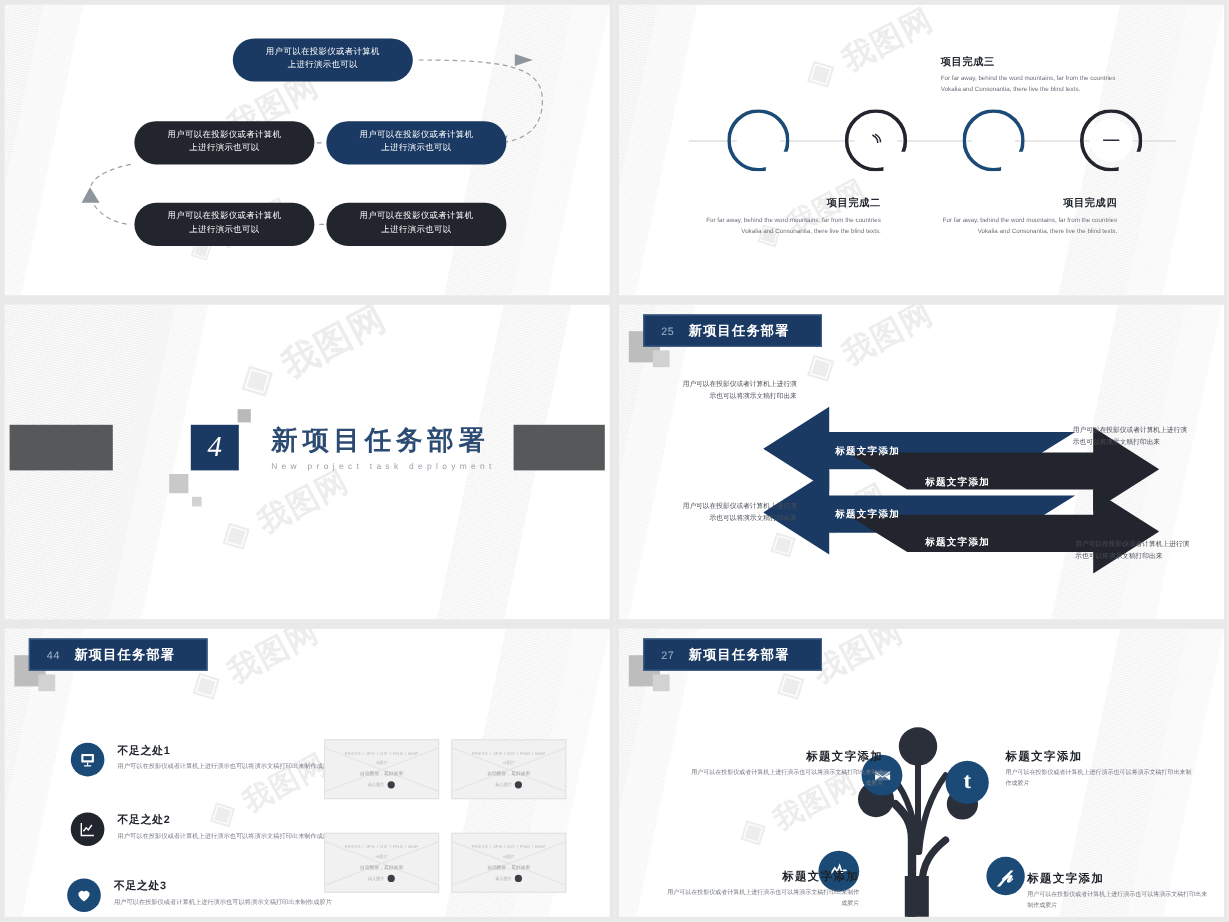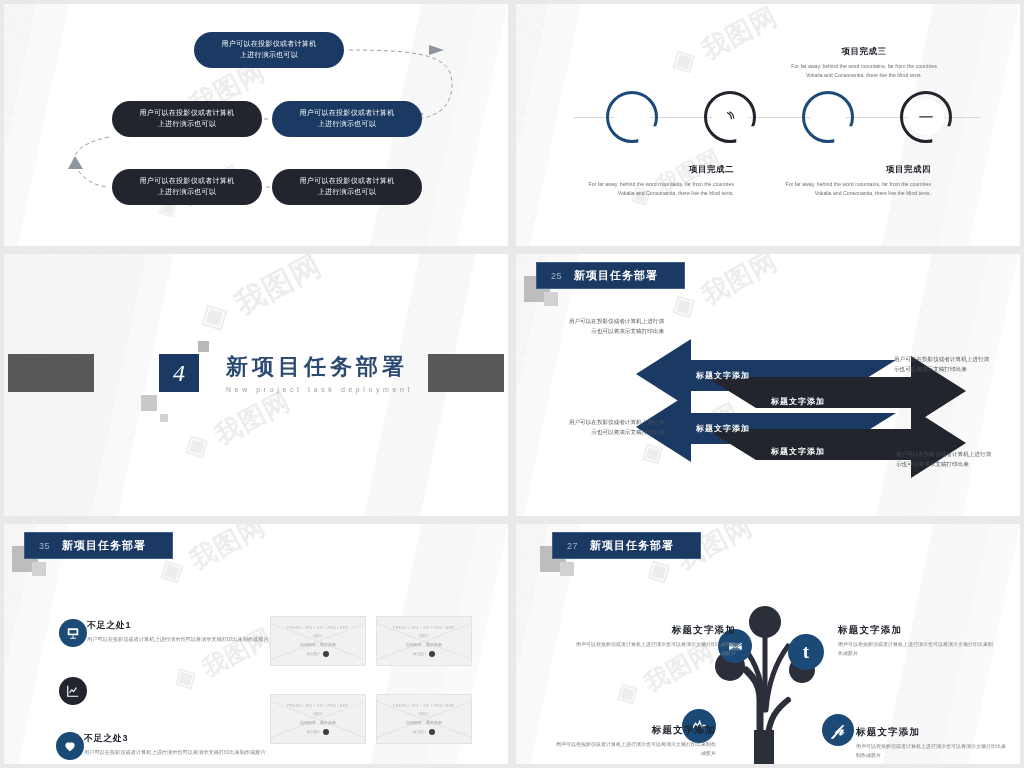--- a/index.html
+++ b/index.html
@@ -95,21 +95,21 @@
   .sec-title { position:absolute; left:222px; top:98px; z-index:5; }
   .sec-title h1 { font-size:22px; color:#2c4b72; letter-spacing:4px; font-weight:700; }
   .sec-title p { font-size:7px; color:#9aa0a8; letter-spacing:3.6px; margin-top:4px; }
 
   
   .arrow-wrap { position:absolute; left:120px; top:75px; width:380px; height:150px; z-index:4;}
   .arrow-lbl { position:absolute; color:#fff; font-size:8px; font-weight:700; letter-spacing:1px; z-index:6;}
   .side-txt { position:absolute; width:96px; font-size:5.6px; line-height:1.85; color:#4a4f57; z-index:5;}
 
   
-  .li-row { position:absolute; display:flex; align-items:flex-start; z-index:5;}
+  .li-row { position:absolute; display:flex; gap:11px; align-items:flex-start; z-index:5;}
   .li-ico { width:28px; height:28px; border-radius:50%; flex:0 0 28px;
             display:flex; align-items:center; justify-content:center; color:#fff; }
   .li-ico.blue { background:#1b4a77; }
   .li-ico.dark { background:#22252e; }
   .li-txt h4 { font-size:9px; color:#20242c; letter-spacing:.6px; margin-bottom:3px;}
   .li-txt p  { font-size:5.2px; color:#777c85; line-height:1.75; width:182px;}
   .ph {
     position:absolute; background:#f1f1f1; border:1px solid #e3e3e3;
     display:flex; flex-direction:column; align-items:center; justify-content:center;
     gap:4px; z-index:5; overflow:hidden;
@@ -199,21 +199,21 @@
       <div class="band b1"></div>
         <div class="band b2"></div>
       <div class="band b3"></div>
         <div class="band b4"></div>
     </div>
     <div class="wm" style="left:150px;top:20px;font-size:26px;">◈ 我图网</div>
     <div class="wm" style="left:110px;top:160px;font-size:22px;">◈ 我图网</div>
 
     <div class="tl-line"></div>
 
-    <div class="tl-txt" style="left:268px;top:40px;text-align:center;">
+    <div class="tl-txt" style="left:268px;top:40px;">
       <h4>项目完成三</h4>
       <div>For far away, behind the word mountains, far from the countries Vokalia and Consonantia, there live the blind texts.</div>
     </div>
     <div class="tl-txt ta-r" style="left:58px;top:158px;text-align:right;">
       <h4>项目完成二</h4>
       <div>For far away, behind the word mountains, far from the countries Vokalia and Consonantia, there live the blind texts.</div>
     </div>
     <div class="tl-txt ta-r" style="left:255px;top:158px;text-align:right;">
       <h4>项目完成四</h4>
       <div>For far away, behind the word mountains, far from the countries Vokalia and Consonantia, there live the blind texts.</div>
@@ -324,21 +324,21 @@
       <div class="band b3"></div>
         <div class="band b4"></div>
     </div>
     <div class="wm" style="left:150px;top:10px;font-size:26px;">◈ 我图网</div>
     <div class="wm" style="left:165px;top:120px;font-size:24px;">◈ 我图网</div>
 
     <div class="hdr" style="left:20px;top:8px;">
       <div class="sq1"></div>
         <div class="sq2"></div>
       <div class="bar">
-        <span class="num">35</span>
+        <span class="num">44</span>
         <span class="ttl">新项目任务部署</span>
       </div>
     </div>
 
     <div class="li-row" style="left:55px;top:95px;">
       <div class="li-ico blue">
         <svg width="14" height="14" viewBox="0 0 24 24" fill="#fff">
             <rect x="3" y="4" width="18" height="12" rx="1"></rect>
             <path d="M12 16v5M7 21h10" stroke="#fff" stroke-width="1.6" fill="none"></path>
             <rect x="6" y="7" width="12" height="6" fill="#1b4a77"></rect>
@@ -348,20 +348,24 @@
         <h4>不足之处1</h4>
         <p>用户可以在投影仪或者计算机上进行演示也可以将演示文稿打印出来制作成胶片</p>
       </div>
     </div>
     <div class="li-row" style="left:55px;top:153px;">
       <div class="li-ico dark">
         <svg width="14" height="14" viewBox="0 0 24 24" fill="none" stroke="#fff" stroke-width="2">
             <path d="M3 3v18h18"></path>
             <path d="M6 15l4-5 3 3 5-7"></path>
           </svg>
+      </div>
+      <div class="li-txt">
+        <h4>不足之处2</h4>
+        <p>用户可以在投影仪或者计算机上进行演示也可以将演示文稿打印出来制作成胶片</p>
       </div>
     </div>
     <div class="li-row" style="left:52px;top:208px;">
       <div class="li-ico blue">
         <svg width="14" height="14" viewBox="0 0 24 24" fill="#fff">
             <path d="M12 21s-8-5.2-8-10.2A4.8 4.8 0 0 1 12 7a4.8 4.8 0 0 1 8 3.8C20 15.8 12 21 12 21z"></path>
           </svg>
       </div>
       <div class="li-txt">
         <h4>不足之处3</h4>
@@ -410,21 +414,21 @@
   <div class="slide">
     <div class="bg-bands">
       <div class="band b1"></div>
         <div class="band b2"></div>
       <div class="band b3"></div>
         <div class="band b4"></div>
     </div>
     <div class="wm" style="left:125px;top:10px;font-size:26px;">◈ 我图网</div>
     <div class="wm" style="left:95px;top:135px;font-size:24px;">◈ 我图网</div>
 
-    <div class="hdr" style="left:36px;top:8px;border-radius:12px;">
+    <div class="hdr" style="left:20px;top:8px;border-radius:12px;">
       <div class="sq1"></div>
         <div class="sq2"></div>
       <div class="bar">
         <span class="num">27</span>
         <span class="ttl">新项目任务部署</span>
       </div>
     </div>
 
     <svg class="treesvg" width="200" height="180" viewBox="0 0 200 180">
       <path d="M92 180 L92 110 C92 95 86 88 78 80" stroke="#2b2f3a" stroke-width="7" fill="none" stroke-linecap="round"></path>

